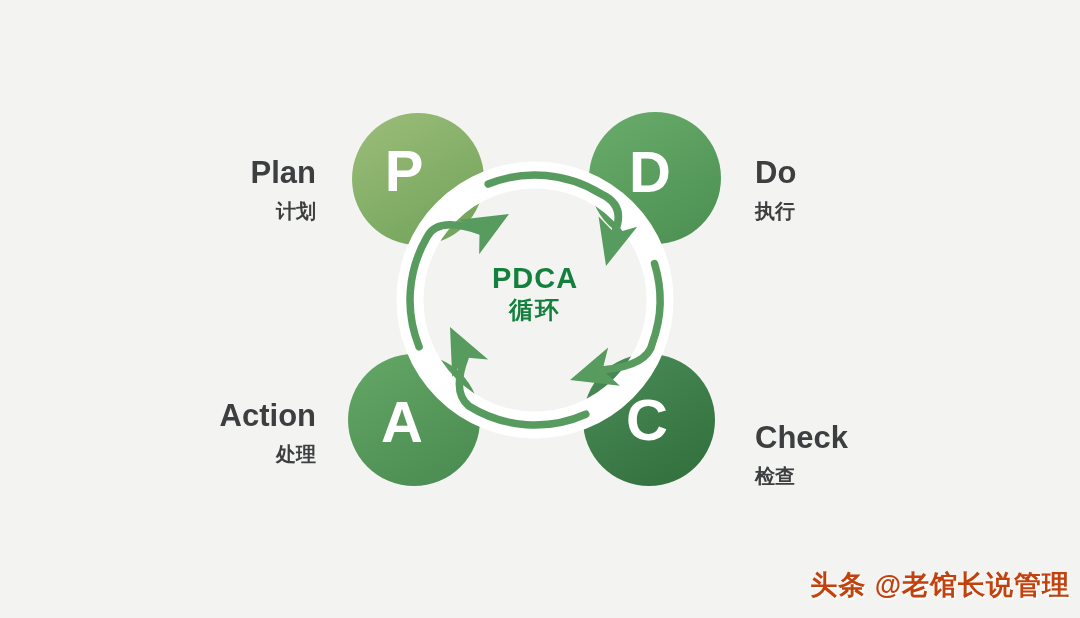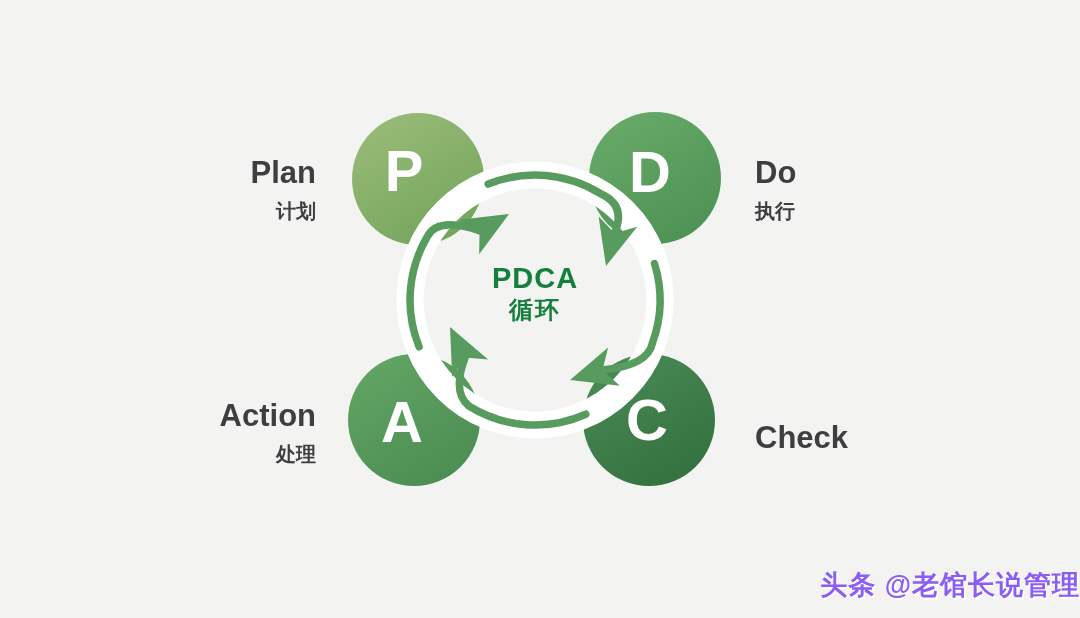--- a/index.html
+++ b/index.html
@@ -19,23 +19,23 @@
   .side-label .zh{font-size:20px;line-height:37px;}
   .side-label.align-right{text-align:right;}
   .side-label.align-left{text-align:left;}
   .center-title{
     position:absolute;left:435px;top:262px;width:200px;text-align:center;
     color:#15803d;font-weight:700;
   }
   .center-title .line1{font-size:29px;line-height:33px;letter-spacing:1px;}
   .center-title .line2{font-size:24px;line-height:29px;letter-spacing:2px;}
   .watermark{
-    position:absolute;right:0;top:567px;
+    position:absolute;right:10px;top:567px;
     font-size:27px;font-weight:700;letter-spacing:1px;
-    color:#8b5cf6;text-shadow:1.5px 1.5px 0 rgba(255,255,255,0.95);
+    color:#c2410c;text-shadow:1.5px 1.5px 0 rgba(255,255,255,0.95);
   }
 </style>
 </head>
 <body>
 
 <div class="stage">
 
   <svg width="1080" height="618" viewBox="0 0 1080 618" aria-hidden="true">
     <defs>
       <linearGradient id="gP" x1="0.15" y1="0" x2="0.75" y2="1">
@@ -89,20 +89,21 @@
   <div class="side-label align-right" style="right:764px;top:396px;">
     <div class="en">Action</div>
     <div class="zh">处理</div>
   </div>
   <div class="side-label align-left" style="left:755px;top:153px;">
     <div class="en">Do</div>
     <div class="zh">执行</div>
   </div>
   <div class="side-label align-left" style="left:755px;top:396px;margin-top:22px;">
     <div class="en">Check</div>
+    <div class="zh">检查</div>
   </div>
 
   <div class="center-title">
     <div class="line1">PDCA</div>
     <div class="line2">循环</div>
   </div>
 
   <div class="watermark">头条 @老馆长说管理</div>
 
 </div>

